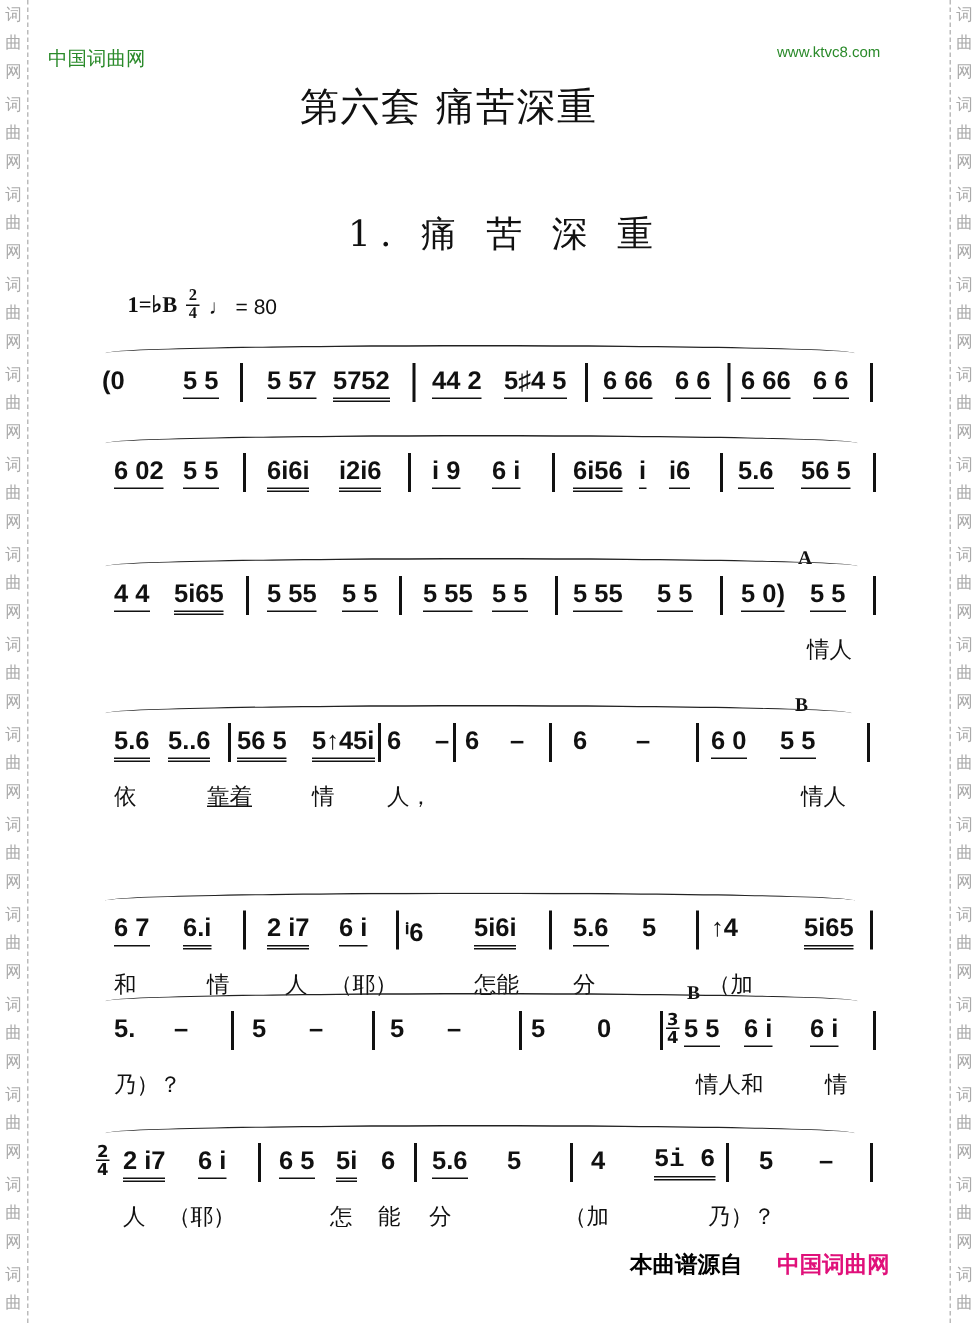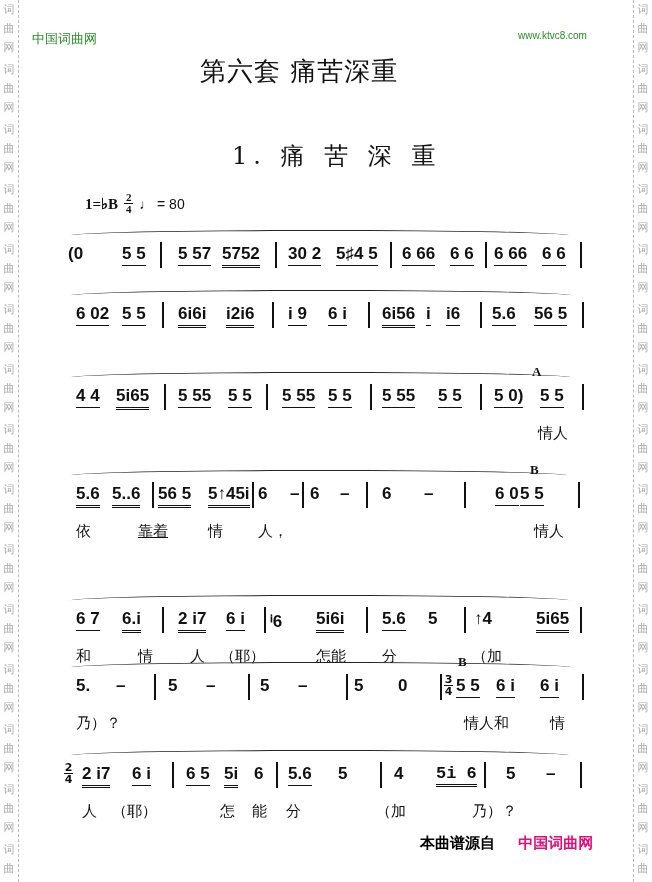--- a/index.html
+++ b/index.html
@@ -141,21 +141,21 @@
   </span>
   <span class="tempo">♩ = 80</span>
 </div>
 
 <div id="score">
     <div class="row" style="top: 240px;">
       <span class="n" style="left: 8px; top: 4px;">(0</span>
       <span class="n u" style="left: 62px; top: 4px;">5 5</span>
       <span class="n u" style="left: 118px; top: 4px;">5 57</span>
       <span class="n uu" style="left: 162px; top: 4px;">5752</span>
-      <span class="n u" style="left: 228px; top: 4px;">30 2</span>
+      <span class="n u" style="left: 228px; top: 4px;">44 2</span>
       <span class="n u" style="left: 276px; top: 4px;">5♯4 5</span>
       <span class="n u" style="left: 342px; top: 4px;">6 66</span>
       <span class="n u" style="left: 390px; top: 4px;">6 6</span>
       <span class="n u" style="left: 434px; top: 4px;">6 66</span>
       <span class="n u" style="left: 482px; top: 4px;">6 6</span>
       <span class="bl" style="left: 100px;"></span>
       <span class="bl" style="left: 215px;"></span>
       <span class="bl" style="left: 330px;"></span>
       <span class="bl" style="left: 425px;"></span>
       <span class="bl" style="left: 520px;"></span>
@@ -204,21 +204,21 @@
       <span class="n uu" style="left: 16px; top: 4px;">5.6</span>
       <span class="n uu" style="left: 52px; top: 4px;">5..6</span>
       <span class="n uu" style="left: 98px; top: 4px;">56 5</span>
       <span class="n uu" style="left: 148px; top: 4px;">5↑45i</span>
       <span class="n" style="left: 198px; top: 4px;">6</span>
       <span class="n" style="left: 230px; top: 4px;">–</span>
       <span class="n" style="left: 250px; top: 4px;">6</span>
       <span class="n" style="left: 280px; top: 4px;">–</span>
       <span class="n" style="left: 322px; top: 4px;">6</span>
       <span class="n" style="left: 364px; top: 4px;">–</span>
-      <span class="n u" style="left: 414px; top: 4px; margin-left: 21px;">6 0</span>
+      <span class="n u" style="left: 414px; top: 4px;">6 0</span>
       <span class="n u" style="left: 460px; top: 4px;">5 5</span>
       <span class="bl" style="left: 92px;"></span>
       <span class="bl" style="left: 192px;"></span>
       <span class="bl" style="left: 242px;"></span>
       <span class="bl" style="left: 306px;"></span>
       <span class="bl" style="left: 404px;"></span>
       <span class="bl" style="left: 518px;"></span>
       <span class="mark" style="left: 470px; top: -18px;">B</span>
       <span class="slur" style="left: 10px; width: 498px; top: -10px;"></span>
       <span class="lyr" style="left: 16px; top: 42px;">依</span>

